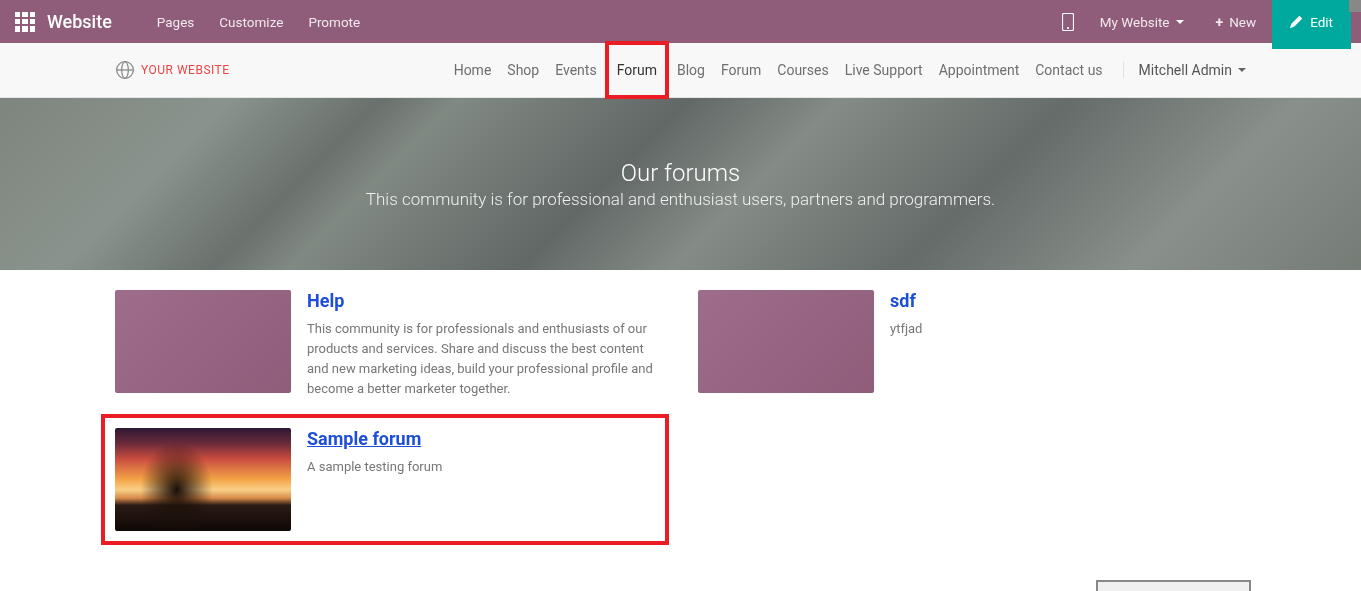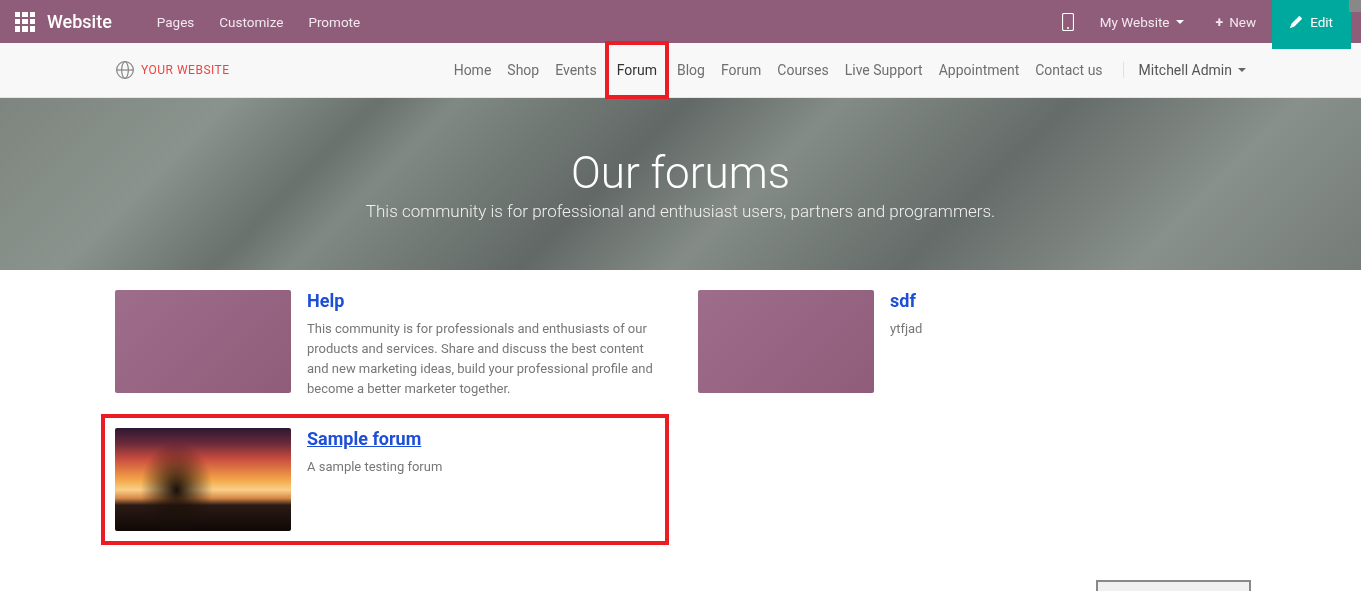--- a/index.html
+++ b/index.html
@@ -56,21 +56,21 @@
     .hero {
       height: 172px;
       background: linear-gradient(rgba(90, 98, 99, 0.55), rgba(90, 98, 99, 0.55)),
                   linear-gradient(135deg, #aab0a0 0%, #c5cec0 15%, #7d847b 25%, #b0b8aa 30%, #6a706a 45%, #b8bfb2 55%, #727871 70%, #c2c9bd 85%, #969c8e 100%);
       display: flex;
       flex-direction: column;
       align-items: center;
       justify-content: center;
       color: #fff;
     }
-    .hero-title { font-size: 44px; font-weight: 300; margin-bottom: 2px; }
+    .hero-title { font-size: 24px; font-weight: 300; margin-bottom: 2px; }
     .hero-sub { font-size: 17px; font-weight: 300; color: #f0f0f0; }
     
     .content { padding: 20px 115px; display: flex; gap: 35px; }
     .left-col { flex: 1; }
     .right-col { flex: 1; }
     .forum-card { display: flex; gap: 16px; margin-bottom: 14px; }
     .forum-thumb { width: 176px; height: 103px; flex-shrink: 0; border-radius: 2px; }
     .thumb-purple { background: linear-gradient(135deg, #9e6d8b 0%, #8f5d7a 100%); }
     .thumb-sunset { 
       background: 

